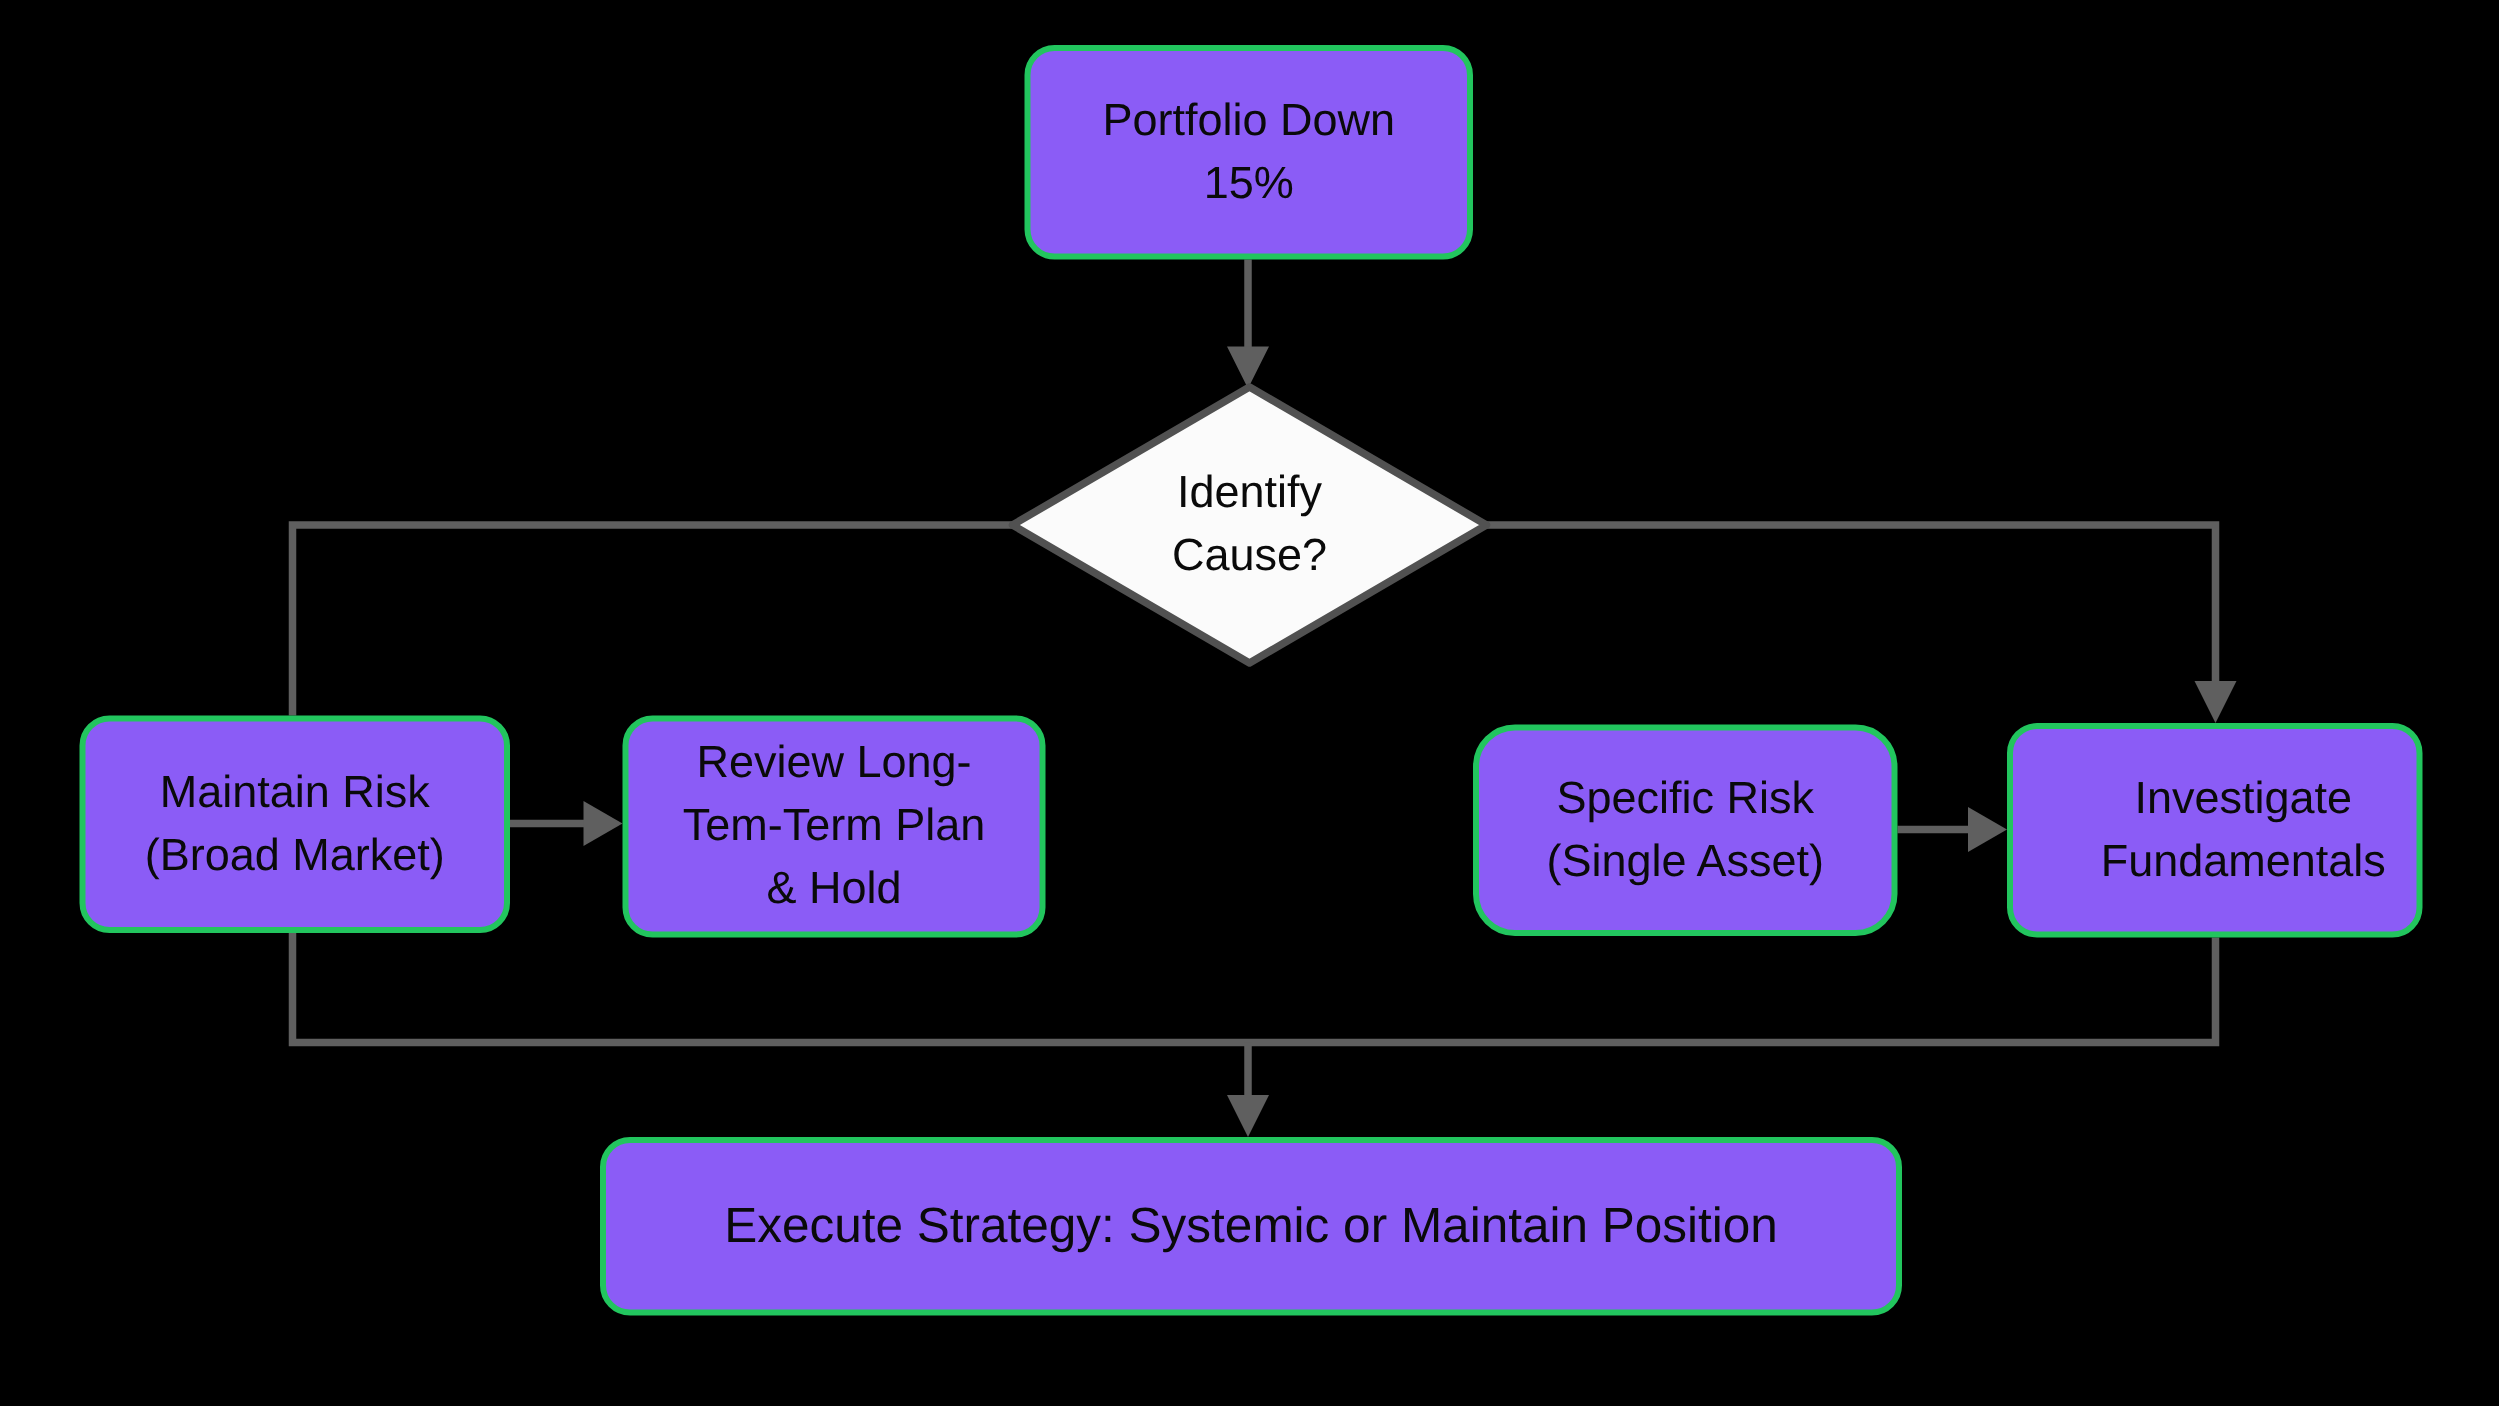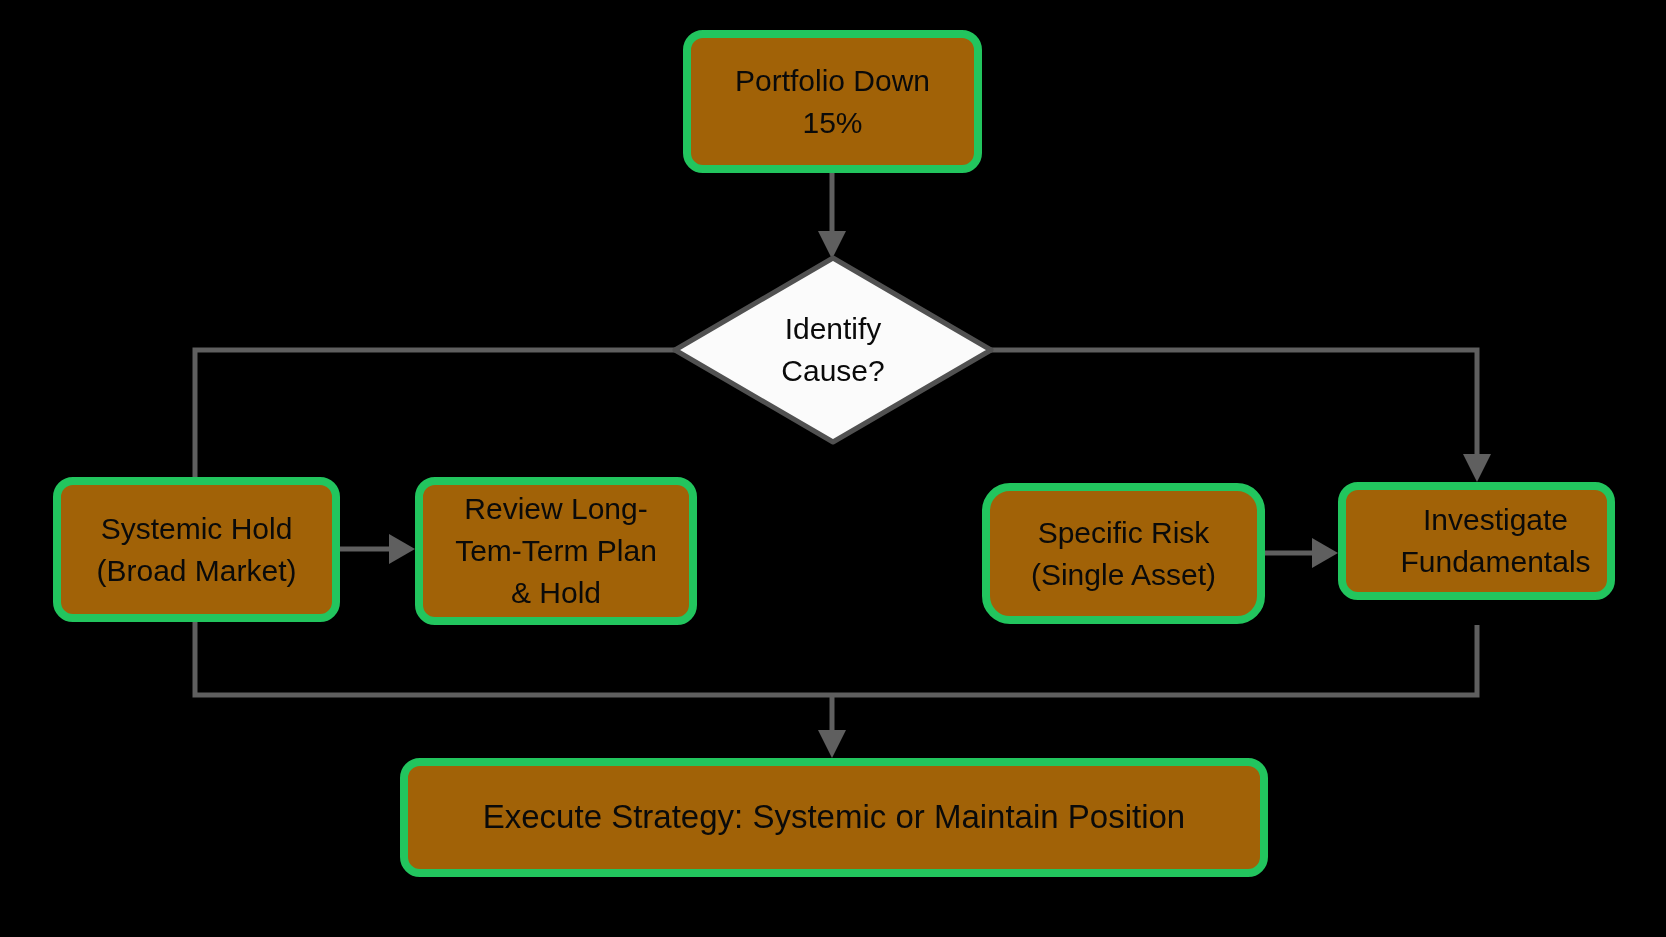--- a/index.html
+++ b/index.html
@@ -7,22 +7,22 @@
     position:relative;
     width:1666px;height:937px;
     background:#000000;
     font-family:"Liberation Sans", sans-serif;
     overflow:hidden;
   }
   .wires{position:absolute;left:0;top:0;width:1666px;height:937px;}
   .node{
     position:absolute;
     box-sizing:border-box;
-    background:#a16207;
-    border:8px solid #22c55e;
+    background:#8b5cf6;
+    border:4px solid #22c55e;
     border-radius:20px;
     display:flex;align-items:center;justify-content:center;
     text-align:center;
     color:#0a0a0a;
     font-size:30px;
     line-height:1.4;
   }
   .node .label{display:block;}
   .w240 .label{max-width:240px;}
   .w225 .label{max-width:225px;}
@@ -31,21 +31,21 @@
     display:flex;align-items:center;justify-content:center;
     text-align:center;
     color:#0a0a0a;
     font-size:30px;line-height:1.4;
   }
   .decision-label .label{display:block;max-width:170px;}
   .node-start      {left:683px; top:30px;  width:299px; height:143px;}
   .node-systemic   {left:53px;  top:477px; width:287px; height:145px;}
   .node-review     {left:415px; top:477px; width:282px; height:148px;}
   .node-specific   {left:982px; top:483px; width:283px; height:141px;border-radius:28px;}
-  .node-investigate{left:1338px;top:482px; width:277px; height:118px;padding-left:38px;}
+  .node-investigate{left:1338px;top:482px; width:277px; height:143px;padding-left:38px;}
   .node-execute    {left:400px; top:758px; width:868px; height:119px; font-size:33px;}
   .decision-label  {left:733px; top:280px; width:200px; height:140px;}
 </style>
 </head>
 <body>
 
 <div class="stage">
 
   <svg class="wires" viewBox="0 0 1666 937" xmlns="http://www.w3.org/2000/svg">
 
@@ -72,21 +72,21 @@
 
   <div class="node node-start w240">
     <span class="label">Portfolio Down 15%</span>
   </div>
 
   <div class="decision-label">
     <span class="label">Identify Cause?</span>
   </div>
 
   <div class="node node-systemic w240">
-    <span class="label">Systemic Hold (Broad Market)</span>
+    <span class="label">Maintain Risk (Broad Market)</span>
   </div>
 
   <div class="node node-review w225">
     <span class="label">Review Long-Tem-Term Plan &amp; Hold</span>
   </div>
 
   <div class="node node-specific w240">
     <span class="label">Specific Risk (Single Asset)</span>
   </div>
 

